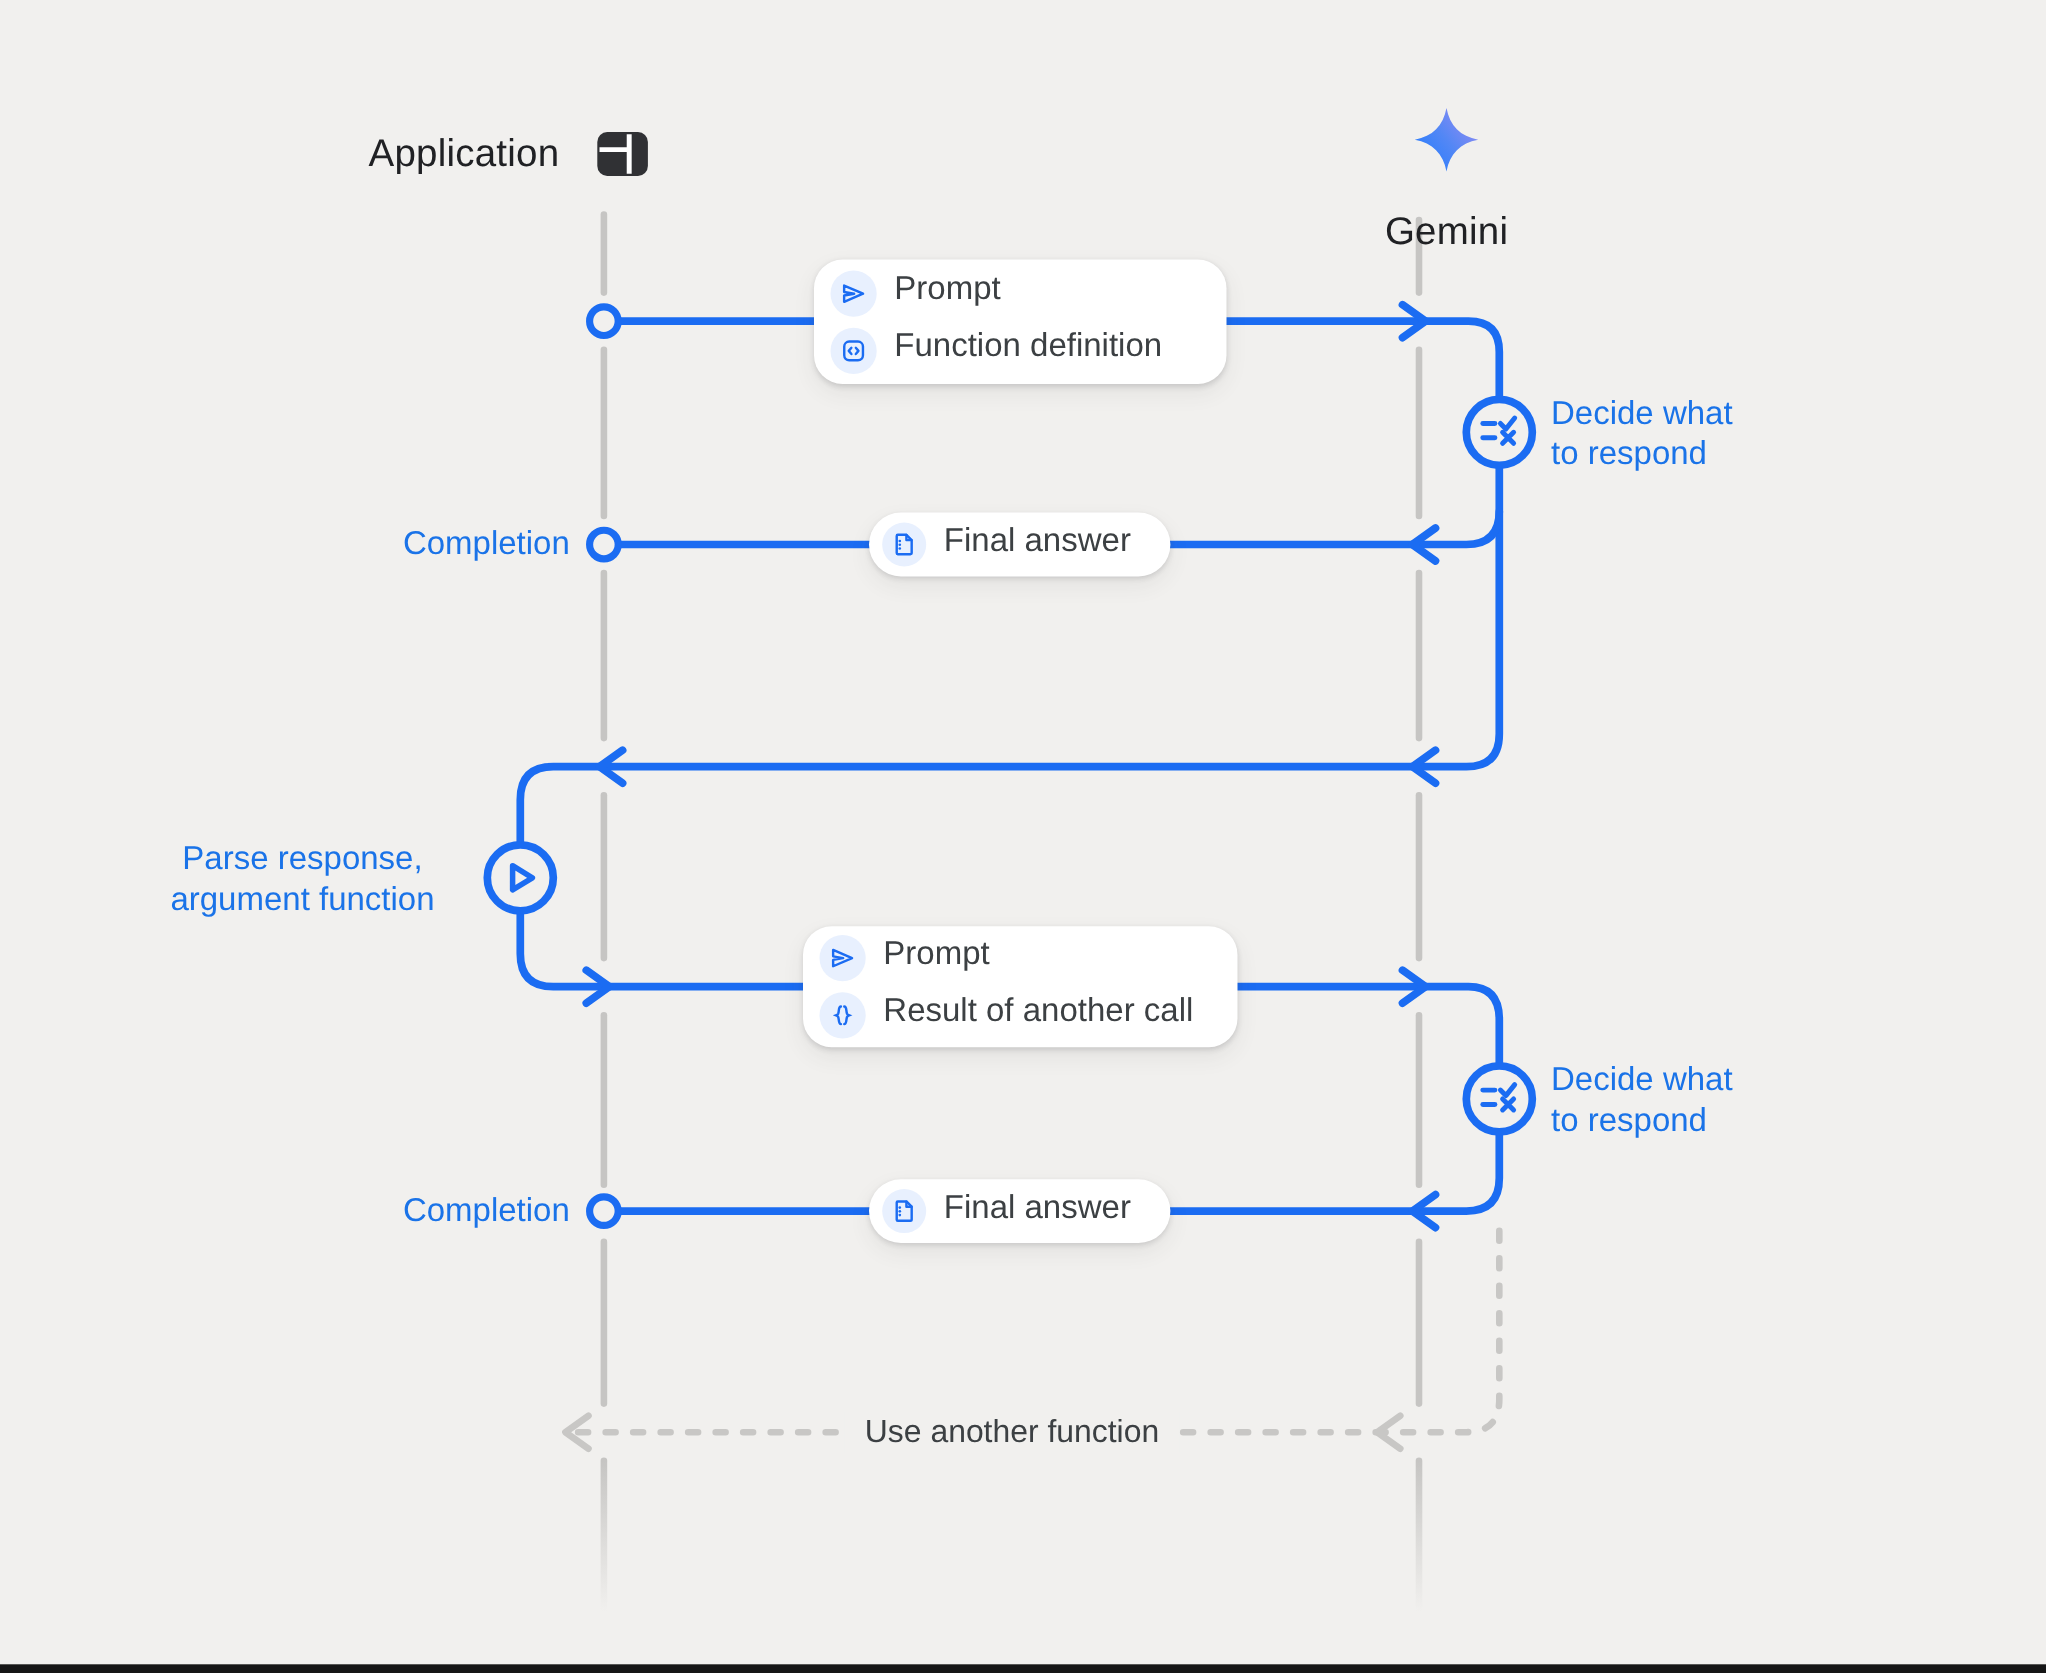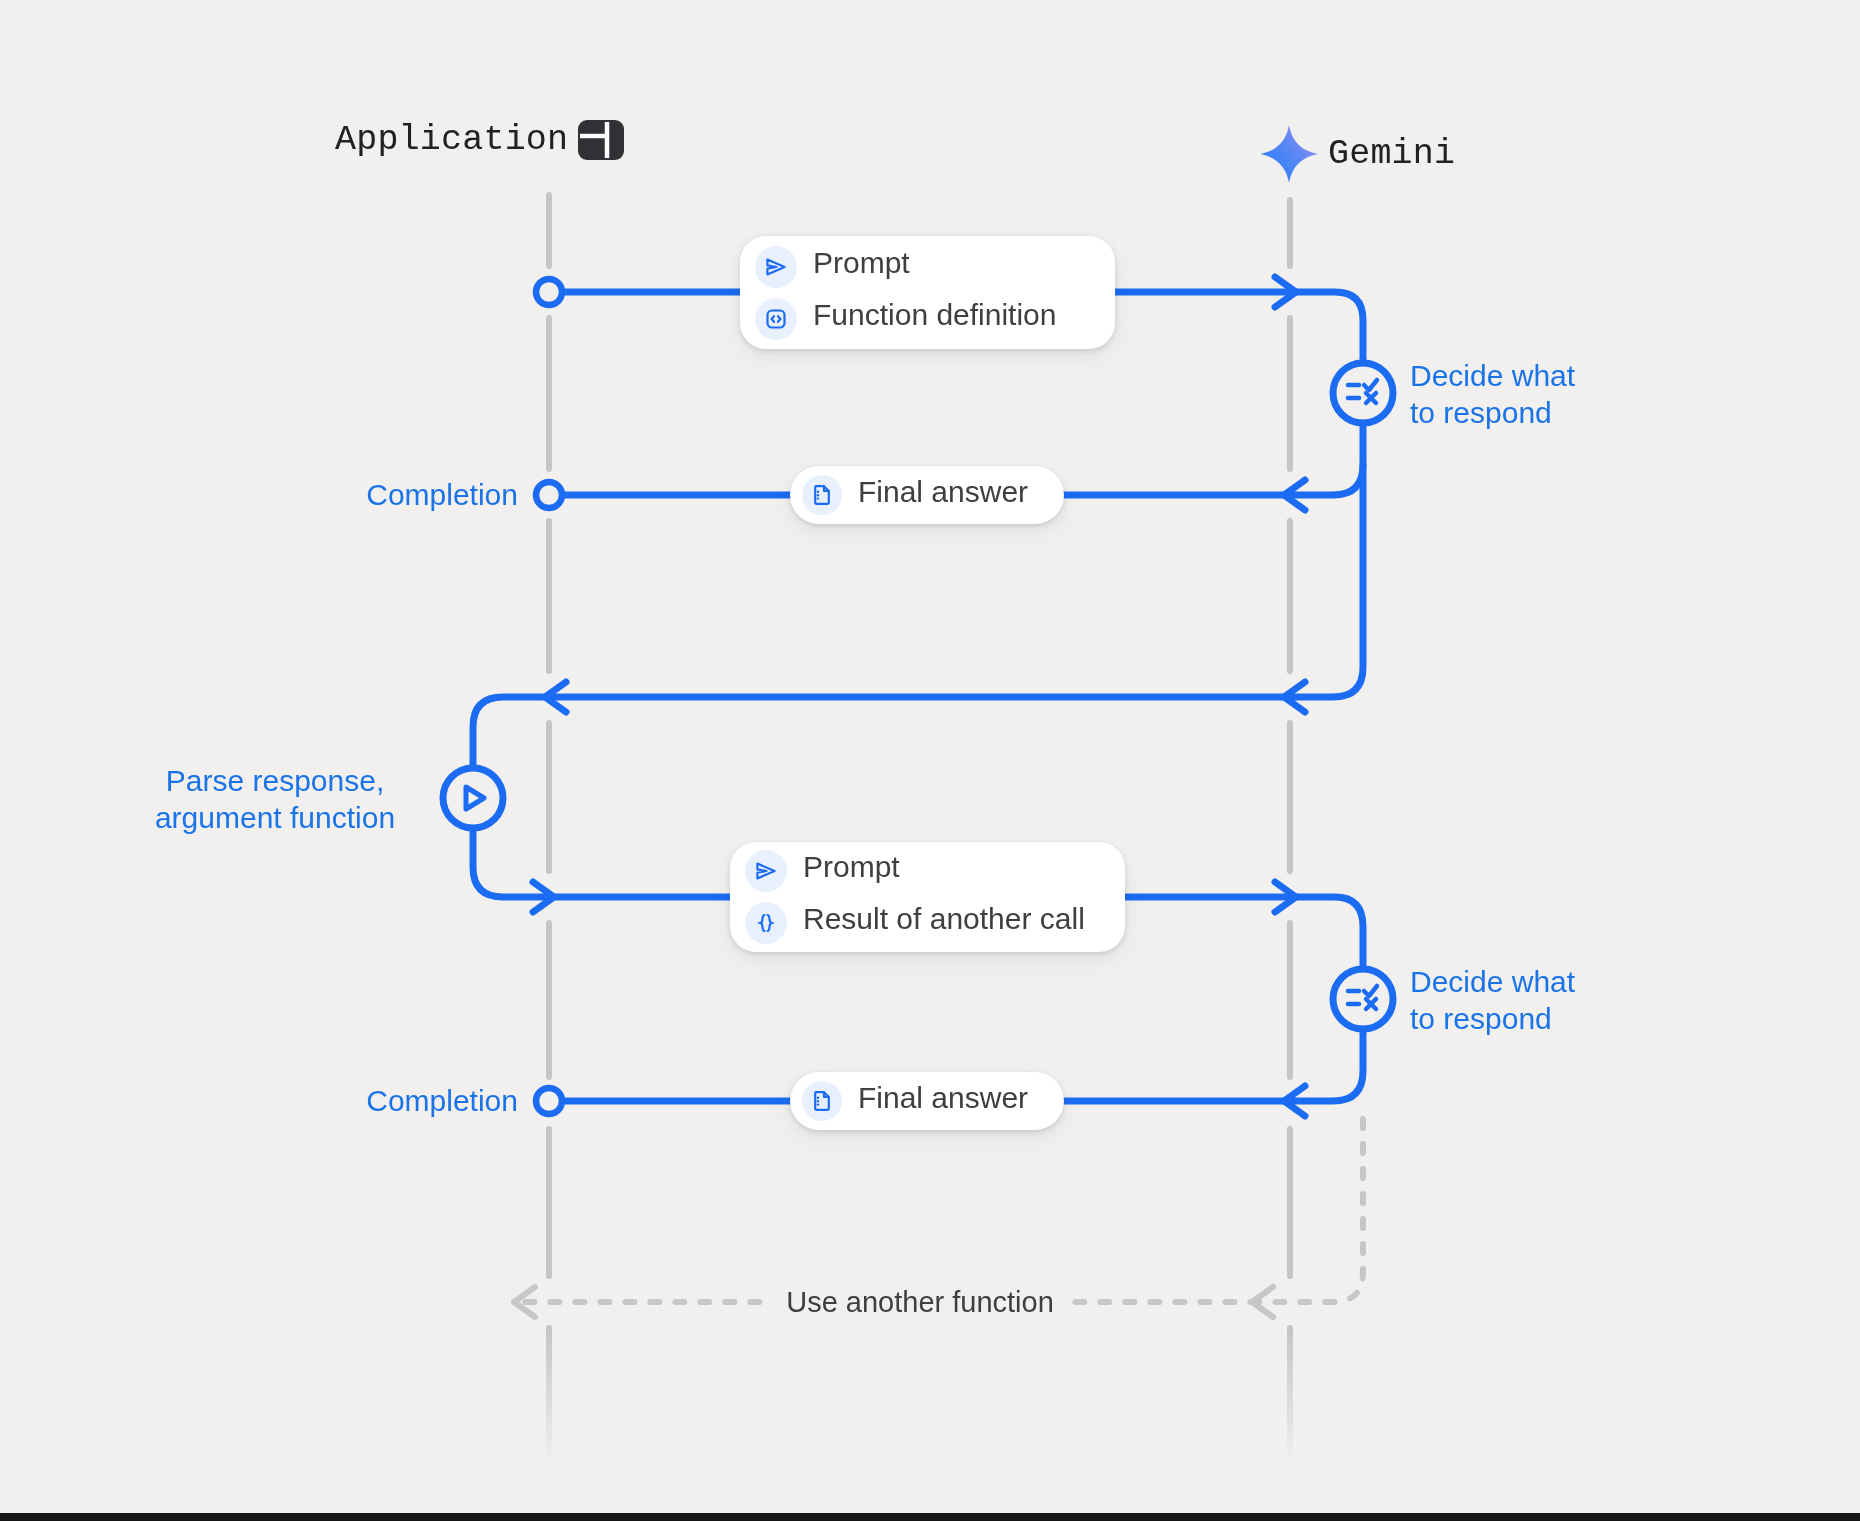--- a/index.html
+++ b/index.html
@@ -6,21 +6,21 @@
     --bg:#f1f0ee; --blue:#1b6cf2; --text-blue:#1a73e8; --dark:#202124;
     --gray-text:#3c4043; --lifeline:#c6c5c3; --dashed:#c8c7c5;
     --chip:#e8f0fe; --box:#ffffff; --icon-dark:#303134; --bottom:#161616;
   }
   html,body{margin:0;padding:0;}
   body{background:var(--bg);font-family:"Liberation Sans","DejaVu Sans",sans-serif;}
   .canvas{position:relative;width:1860px;height:1521px;background:var(--bg);overflow:hidden;}
   .wires{position:absolute;left:0;top:0;width:1860px;height:1521px;}
 
   .abs{position:absolute;}
-  .header{display:flex;align-items:center;gap:9px;height:58px;font-family:Liberation Mono, monospace;}
+  .header{display:flex;align-items:center;gap:34px;height:58px;}
   .header .title{font-size:35px;color:var(--dark);letter-spacing:.2px;}
 
   .msg-box{position:absolute;background:var(--box);box-shadow:0 2px 5px rgba(60,64,67,.16),0 8px 20px rgba(60,64,67,.08);
            display:flex;flex-direction:column;justify-content:center;gap:10px;}
   .msg-row{display:flex;gap:16px;}
   .chip{background:var(--chip);border-radius:50%;display:flex;align-items:center;justify-content:center;flex:0 0 auto;}
   .chip.c42{width:42px;height:42px;}
   .chip.c40{width:40px;height:40px;}
   .msg-label{font-size:30px;color:var(--gray-text);white-space:pre;}
 
@@ -116,21 +116,21 @@
     <span class="title">Application</span>
     <span style="display:flex;">
       <svg width="48" height="42" viewBox="0 0 48 42">
         <rect x="1" y="1" width="46" height="40" rx="9" style="fill:var(--icon-dark);"></rect>
         <line x1="30" y1="3" x2="30" y2="39" stroke="#ffffff" stroke-width="4.5"></line>
         <line x1="3" y1="17" x2="30" y2="17" stroke="#ffffff" stroke-width="4.5"></line>
       </svg>
     </span>
   </div>
 
-  <div class="abs header" style="left:1259px;top:125px;">
+  <div class="abs header" style="left:1259px;top:97px;flex-direction:column;">
     <span style="display:flex;">
       <svg width="60" height="60" viewBox="0 0 100 100">
         <defs>
           <linearGradient id="starGrad" x1="0" y1="0.9" x2="1" y2="0.1">
             <stop offset="0" stop-color="#217bfe"></stop>
             <stop offset="0.5" stop-color="#5387f5"></stop>
             <stop offset="1" stop-color="#9b8df2"></stop>
           </linearGradient>
         </defs>
         <path d="M50,2 C55,29 71,45 98,50 C71,55 55,71 50,98 C45,71 29,55 2,50 C29,45 45,29 50,2 Z" fill="url(#starGrad)"></path>

